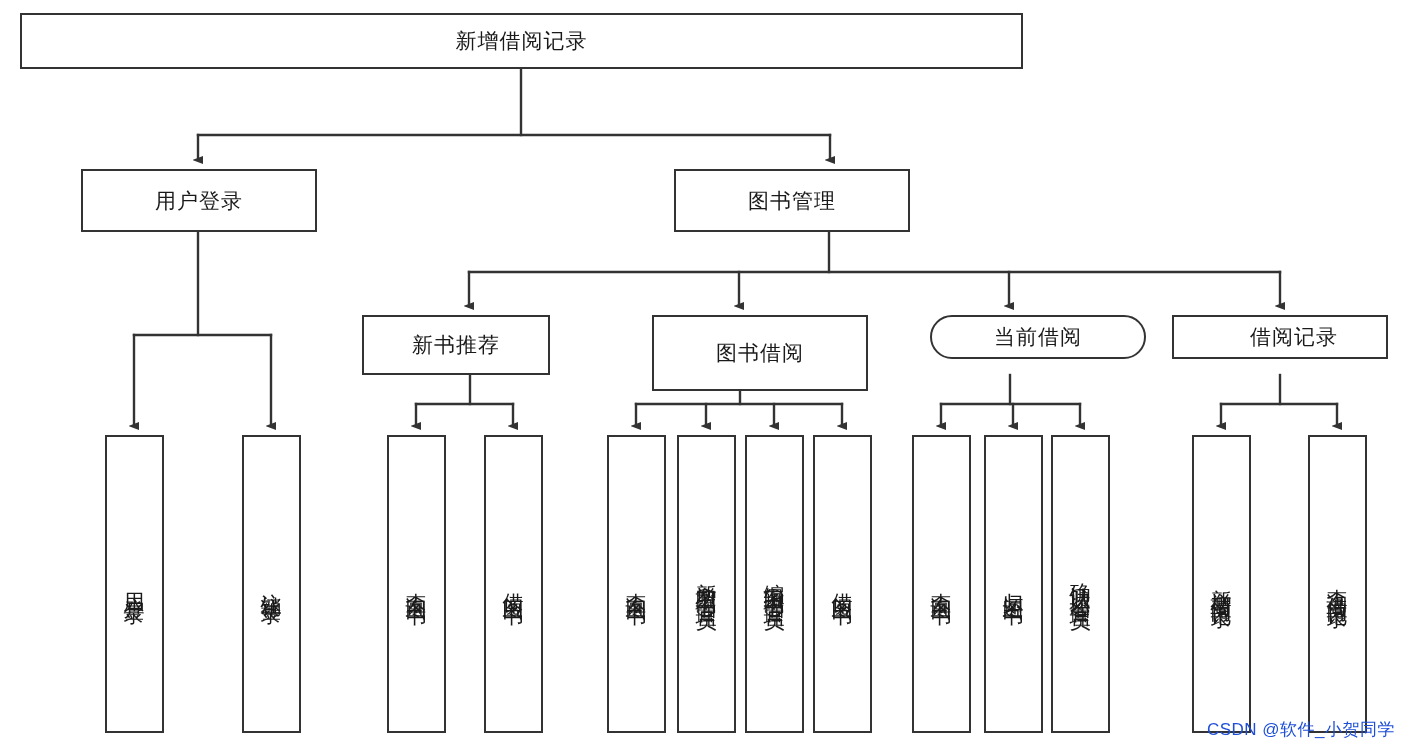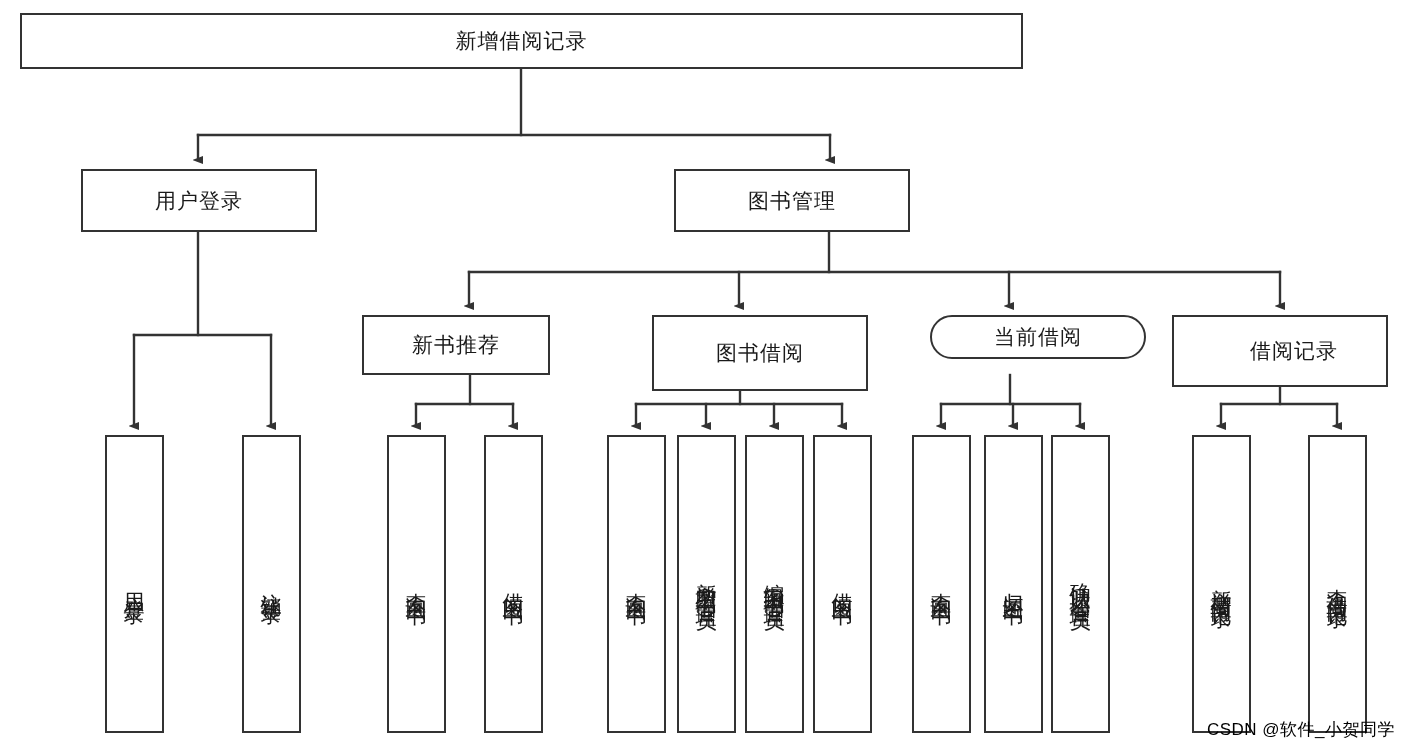--- a/index.html
+++ b/index.html
@@ -50,21 +50,21 @@
   .node.vertical .vtext {
     writing-mode: vertical-rl;
     text-orientation: upright;
     white-space: nowrap;
   }
   #watermark {
     position: absolute;
     right: 10px;
     bottom: 6px;
     font-size: 17px;
-    color: #000000;
+    color: #1d4ed8;
     white-space: nowrap;
     letter-spacing: 0.5px;
   }
 </style>
 </head>
 <body>
 
 <div id="canvas">
 
   <svg id="svg-layer" viewBox="0 0 1405 747" xmlns="http://www.w3.org/2000/svg">
@@ -146,21 +146,21 @@
   </div>
 
   <div class="node horizontal" style="left:652px; top:315px; width:216px; height:76px;">
     <span>图书借阅</span>
   </div>
 
   <div class="node horizontal" style="left:930px; top:315px; width:216px; height:44px;border-radius:27px;">
     <span>当前借阅</span>
   </div>
 
-  <div class="node horizontal" style="left:1172px; top:315px; width:216px; height:72px;padding-left:28px;">
+  <div class="node horizontal" style="left:1172px; top:315px; width:216px; height:44px;padding-left:28px;">
     <span>借阅记录</span>
   </div>
 
   <div class="node vertical" style="left:105px; top:435px; width:59px; height:298px;">
     <span class="vtext">用户登录</span>
   </div>
 
   <div class="node vertical" style="left:242px; top:435px; width:59px; height:298px;">
     <span class="vtext">注销登录</span>
   </div>

